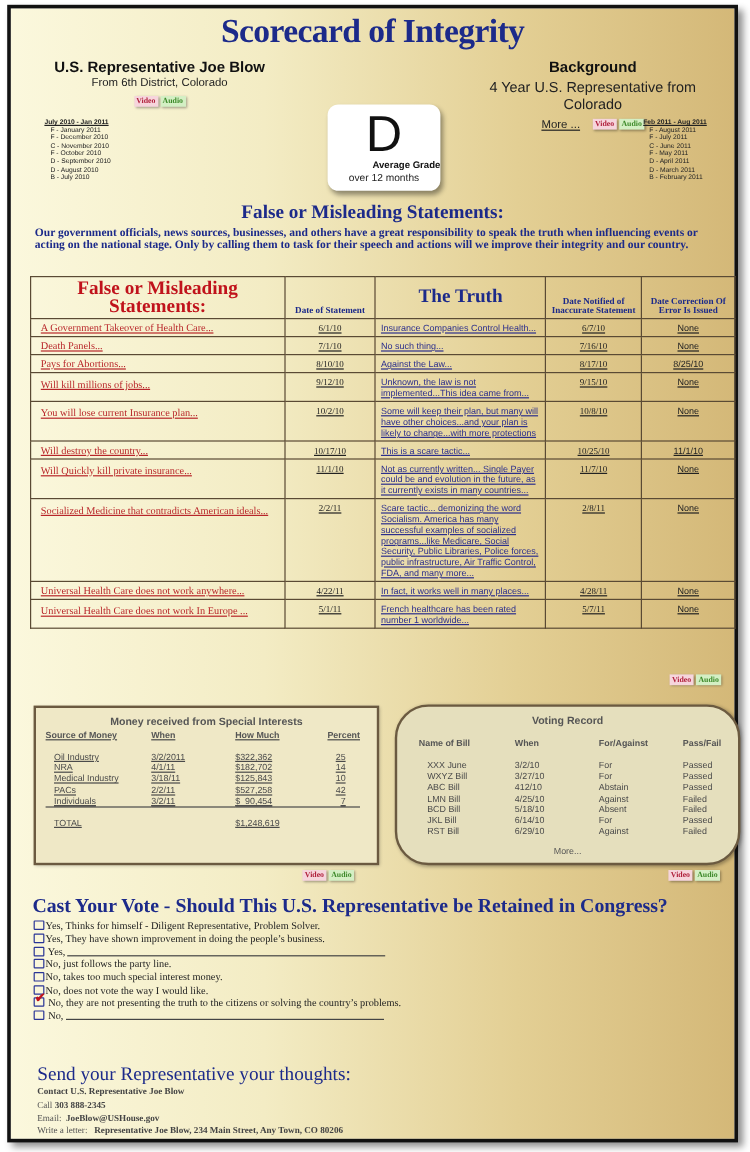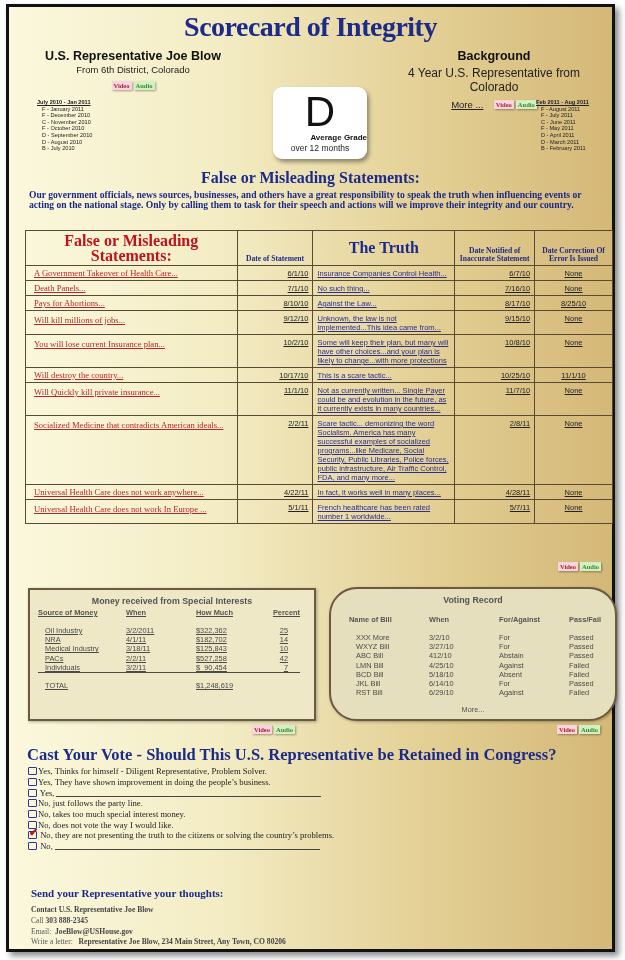--- a/index.html
+++ b/index.html
@@ -64,21 +64,21 @@
     position: absolute; top: 223px; left: 16px; width: 588px;
     border-collapse: collapse; font-size: 7.5px;
   }
   .stmt-table th, .stmt-table td { border: 1px solid #5a4a34; vertical-align: top; }
   .stmt-table th { font-family: "Liberation Serif", serif; font-weight: bold; color: #1c2a8a; vertical-align: bottom; padding: 2px; text-align: center; }
   .stmt-table th.h-false { color: #c0121b; font-size: 16px; line-height: 15px; vertical-align: middle; }
   .stmt-table th.h-truth { font-size: 16px; vertical-align: middle; }
   .stmt-table th.h-small { font-size: 7.6px; line-height: 8px; }
   .stmt-table td { padding: 3px 4px 2px 4px; line-height: 9px; }
   .stmt-table td.claim a { font-family: "Liberation Serif", serif; font-size: 8.6px; color: #b8262a; text-decoration: underline; padding-left: 4px; }
-  .stmt-table td.date { text-align: right; color: #222; }
+  .stmt-table td.date { text-align: center; color: #222; font-family: Liberation Serif, serif; }
   .stmt-table td.date a, .stmt-table td.corr a { color: #222; text-decoration: underline; }
   .stmt-table td.truth a { color: #2c2f8c; text-decoration: underline; }
   .stmt-table td.corr { text-align: center; }
   .stmt-table td.claim { vertical-align: middle; }
   .stmt-table tr.row-multi td.claim { vertical-align: top; padding-top: 5px; }
 
   .panel {
     position: absolute; border: 2px solid #6b5a40;
     background: #efe8c6; box-shadow: 1px 1px 3px rgba(0,0,0,0.3);
   }
@@ -107,21 +107,21 @@
   .vote-opt { display: flex; align-items: center; height: 10.7px; font-family: "Liberation Serif", serif; font-size: 8.6px; color: #222; cursor: pointer; }
   .cbox {
     width: 9px; height: 8px; border: 1.5px solid #2a3596; border-radius: 1px; margin-right: 1px;
     position: relative; flex: none;
   }
   .cbox .tick { position: absolute; left: 0; top: -5px; color: #c0121b; font-size: 11px; font-weight: bold; line-height: 10px; }
   .blank-line { display: inline-block; width: 265px; border-bottom: 1px solid #444; height: 8px; margin-left: 2px; }
 
   .send-title {
     position: absolute; top: 880px; left: 22px; font-family: "Liberation Serif", serif;
-    font-weight: bold; font-size: 11px; color: #1c2a8a;
+    font-weight: normal; font-size: 16px; color: #1c2a8a;
   }
   .contact { position: absolute; top: 898px; left: 22px; font-family: "Liberation Serif", serif; font-size: 7.6px; line-height: 10.8px; color: #555; }
   .contact b { color: #444; text-align: center; }
 </style>
 </head>
 <body>
 
 <div class="page">
 
   <div class="title">Scorecard of Integrity</div>
@@ -330,21 +330,21 @@
       <thead>
         <tr>
           <th style="width:80px;">Name of Bill</th>
           <th style="width:70px;">When</th>
           <th style="width:70px;">For/Against</th>
           <th style="width:42px;">Pass/Fail</th>
         </tr>
       </thead>
       <tbody id="vote-body">
           <tr>
-            <td class="indent">XXX More</td>
+            <td class="indent">XXX June</td>
             <td>3/2/10</td>
             <td>For</td>
             <td>Passed</td>
           </tr>
           <tr>
             <td class="indent">WXYZ Bill</td>
             <td>3/27/10</td>
             <td>For</td>
             <td>Passed</td>
           </tr>

